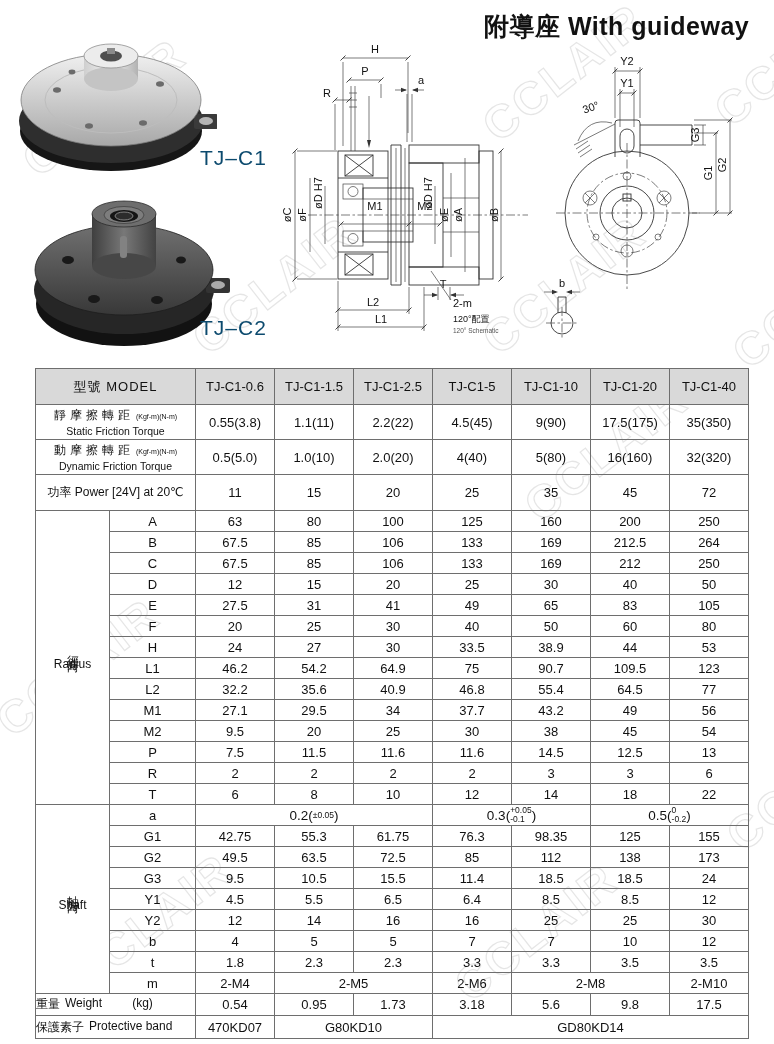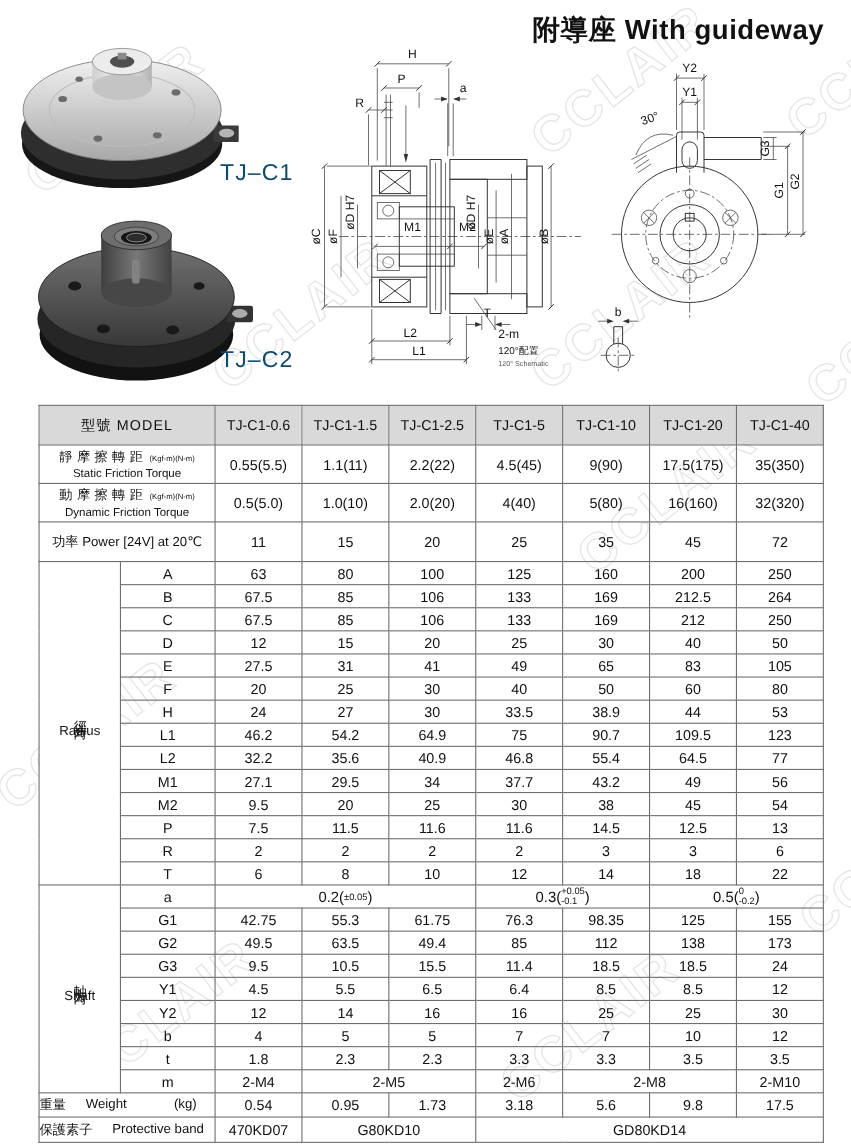--- a/index.html
+++ b/index.html
@@ -36,21 +36,21 @@
   .lbl-zh{font-size:12px;letter-spacing:4px;}
   .lbl-unit{font-size:7px;margin-left:2px;}
   .lbl-en{font-size:10.5px;margin-top:1px;}
   .lbl-pow{font-size:12px;}
   td.c-val-big{font-size:15px;}
   td.c-grp{background:#fff;}
   .grp-wrap{display:flex;flex-direction:column;align-items:center;justify-content:center;}
   .grp-zh{writing-mode:vertical-rl;font-size:12px;letter-spacing:3px;}
   .grp-en{font-size:12px;margin-top:3px;}
   td.c-name{font-size:14px;}
-  .lbl-wt{display:flex;font-size:12px;gap:13px;}
+  .lbl-wt{display:flex;font-size:12px;}
   .wt-unit{margin-left:30px;}
   .zh-sp{margin-right:5px;}
   .tolwrap{display:inline-flex;align-items:center;font-size:13.5px;}
   .tol{display:inline-flex;flex-direction:column;justify-content:center;
        font-size:8.5px;line-height:9px;text-align:left;}
 </style>
 </head>
 <body>
 
 <div class="page">
@@ -347,21 +347,21 @@
       <td class="c-hdr">TJ-C1-5</td>
       <td class="c-hdr">TJ-C1-10</td>
       <td class="c-hdr">TJ-C1-20</td>
       <td class="c-hdr">TJ-C1-40</td>
     </tr>
     <tr class="rh-spec">
       <td colspan="2" class="c-lbl">
         <div class="lbl-top"><span class="lbl-zh">靜摩擦轉距</span><span class="lbl-unit">(Kgf-m)(N-m)</span></div>
         <div class="lbl-en">Static Friction Torque</div>
       </td>
-      <td class="c-val-big">0.55(5.5)</td>
+      <td class="c-val-big">0.55(3.8)</td>
       <td class="c-val-big">1.1(11)</td>
       <td class="c-val-big">2.2(22)</td>
       <td class="c-val-big">4.5(45)</td>
       <td class="c-val-big">9(90)</td>
       <td class="c-val-big">17.5(175)</td>
       <td class="c-val-big">35(350)</td>
     </tr>
     <tr class="rh-spec">
       <td colspan="2" class="c-lbl">
         <div class="lbl-top"><span class="lbl-zh">動摩擦轉距</span><span class="lbl-unit">(Kgf-m)(N-m)</span></div>
@@ -575,21 +575,21 @@
           <td>61.75</td>
           <td>76.3</td>
           <td>98.35</td>
           <td>125</td>
           <td>155</td>
         </tr>
     <tr class="rh-dim">
           <td class="c-name">G2</td>
           <td>49.5</td>
           <td>63.5</td>
-          <td>49.4</td>
+          <td>72.5</td>
           <td>85</td>
           <td>112</td>
           <td>138</td>
           <td>173</td>
         </tr>
     <tr class="rh-dim">
           <td class="c-name">G3</td>
           <td>9.5</td>
           <td>10.5</td>
           <td>15.5</td>

